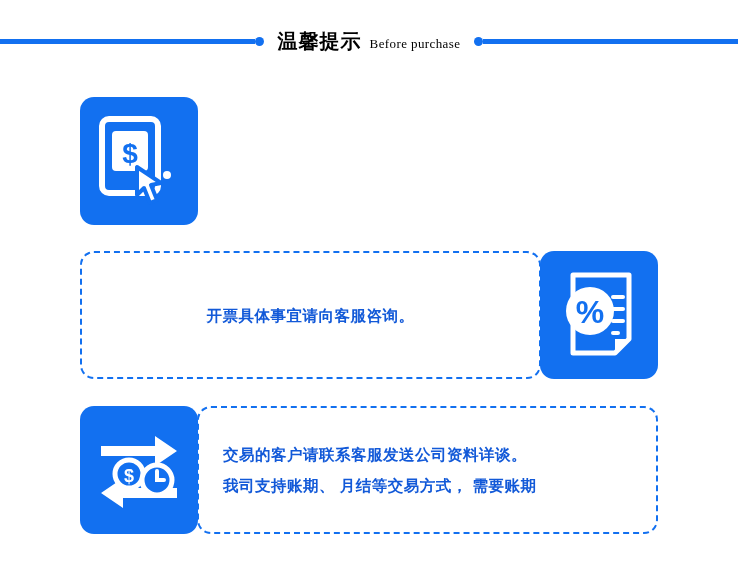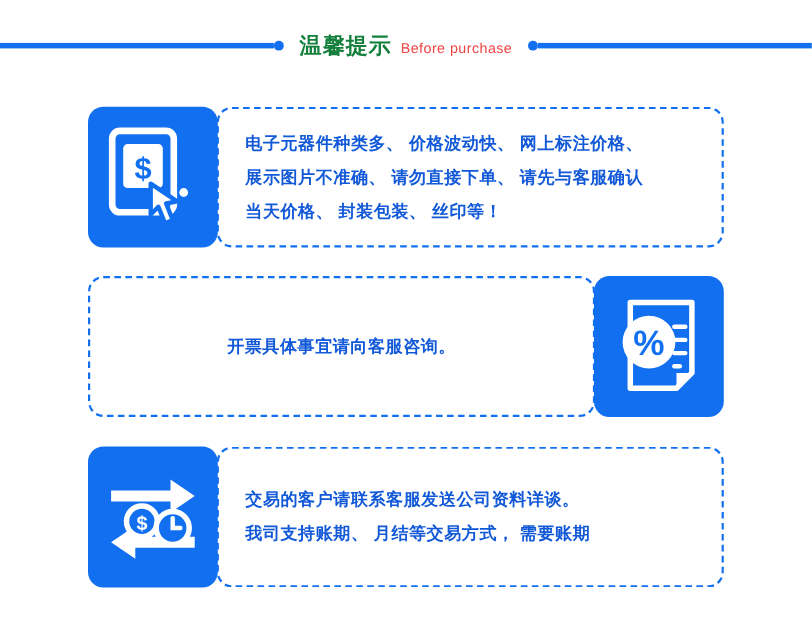--- a/index.html
+++ b/index.html
@@ -43,29 +43,29 @@
     flex: 0 0 auto;
   }
   .header-title-wrap {
     flex: 0 0 auto;
     display: flex;
     align-items: baseline;
     padding: 0 14px;
     white-space: nowrap;
   }
   .header-title {
-    color: #15803d;
+    color: #000000;
     font-size: 20px;
     font-weight: bold;
     letter-spacing: 1px;
   }
   .header-sub {
-    color: #ef4444;
+    color: #000000;
     font-size: 13px;
-    font-family: Liberation Sans, sans-serif;
+    font-family: Liberation Serif, serif;
     margin-left: 8px;
     letter-spacing: 0.4px;
   }
 
   
   .row {
     position: absolute;
     left: 80px;
     width: 578px;
     height: 128px;
@@ -134,27 +134,20 @@
   <div class="row" id="row-1">
     <div class="icon-box">
       <svg width="84" height="92" viewBox="0 0 84 92">
         <rect x="5" y="4" width="56" height="74" rx="7" ry="7" fill="none" stroke="#ffffff" stroke-width="6"></rect>
         <rect x="15" y="16" width="36" height="40" rx="4" ry="4" fill="#ffffff"></rect>
         <text x="33" y="48" font-family="Liberation Sans, sans-serif" font-size="28" font-weight="bold" fill="#1270f0" text-anchor="middle">$</text>
         <path d="M40 52 L40 80 L47 73 L53 88 L60 85 L54 70 L64 68 Z" fill="#ffffff" stroke="#1270f0" stroke-width="4" stroke-linejoin="round"></path>
         <circle cx="70" cy="60" r="4" fill="#ffffff"></circle>
       </svg>
     </div>
-    <div class="text-box left-gap">
-      <div class="para">
-        <span class="ln">电子元器件种类多、 价格波动快、 网上标注价格、</span>
-        <span class="ln">展示图片不准确、 请勿直接下单、 请先与客服确认</span>
-        <span class="ln">当天价格、 封装包装、 丝印等！</span>
-      </div>
-    </div>
   </div>
 
   <div class="row" id="row-2">
     <div class="text-box right-gap">
       <div class="para center">
         <span class="ln">开票具体事宜请向客服咨询。</span>
       </div>
     </div>
     <div class="icon-box">
       <svg width="88" height="92" viewBox="0 0 88 92">

